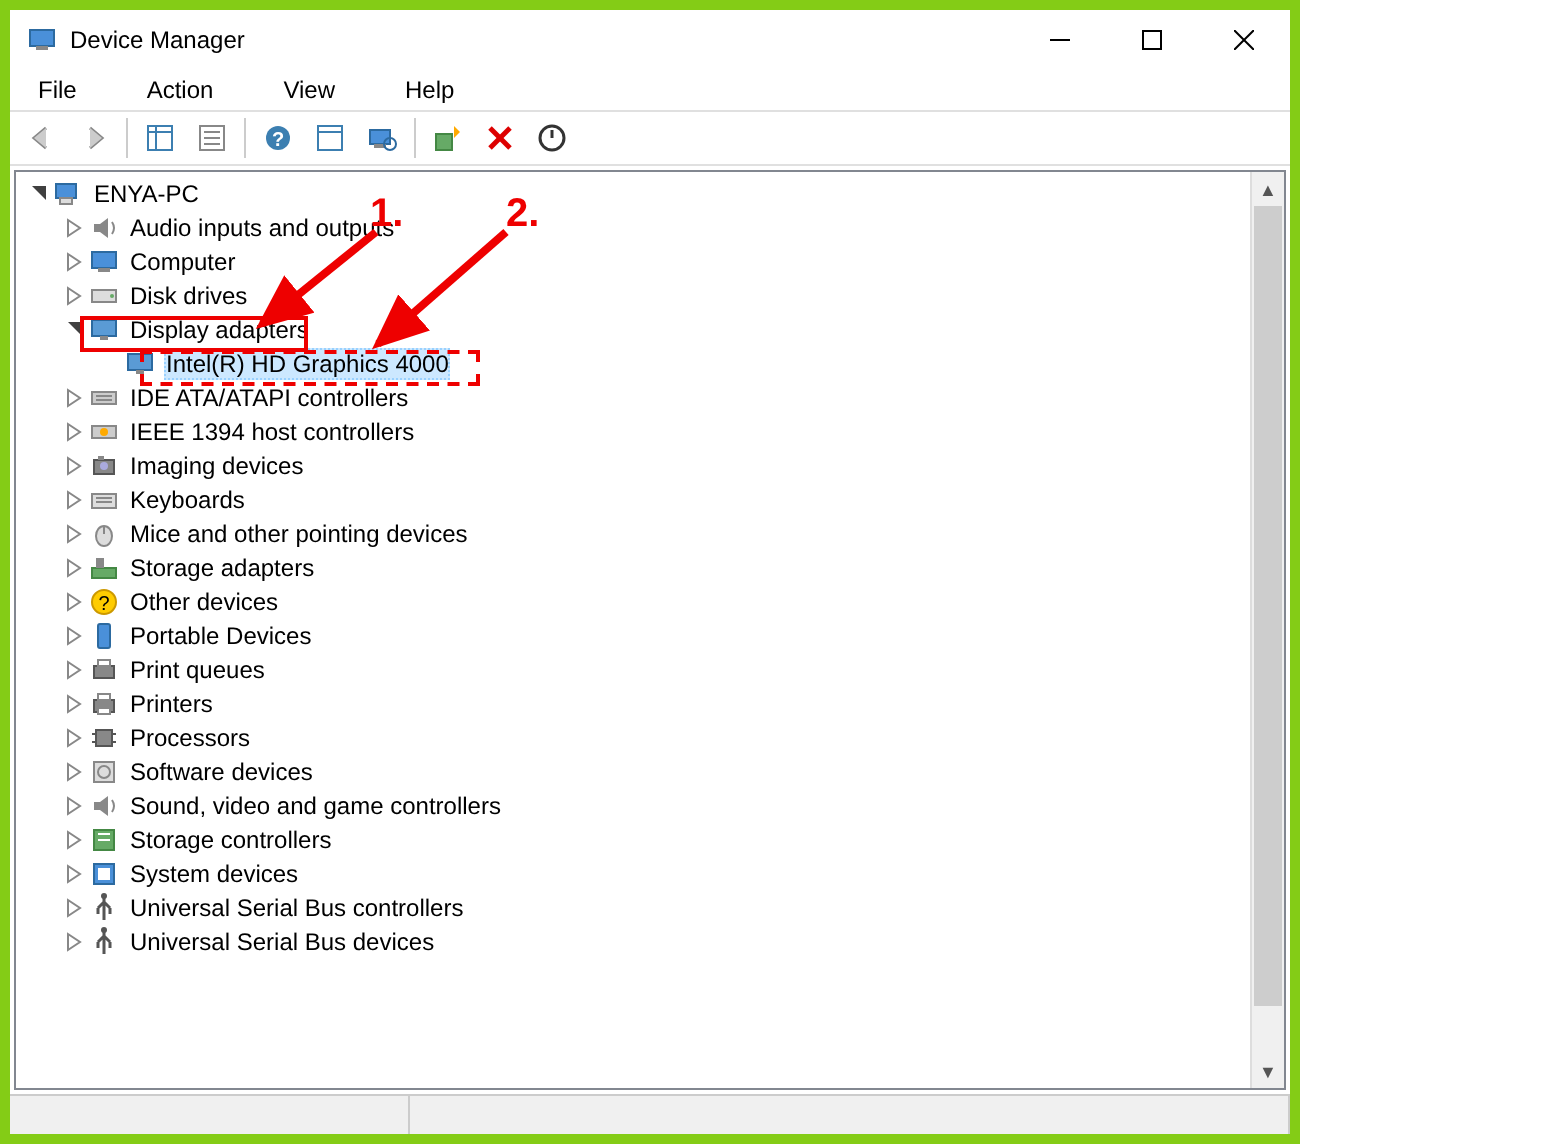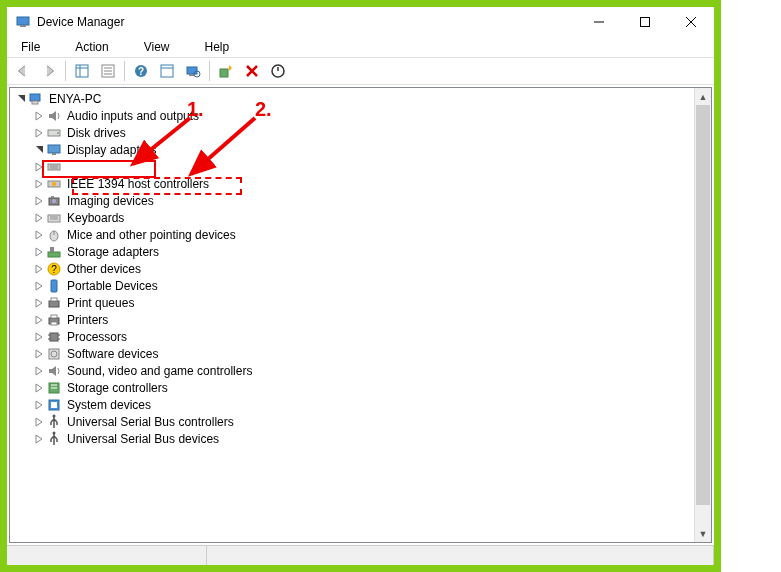--- a/index.html
+++ b/index.html
@@ -1,17 +1,17 @@
 <!DOCTYPE html>
 <html><head>
 <meta charset="utf-8">
 <style>
 * { box-sizing: border-box; margin: 0; padding: 0; }
 body { font-family: "Segoe UI", Tahoma, sans-serif; font-size: 12px; background: #fff; }
-.window { width: 721px; height: 572px; border: 7px solid #84cc16; display: flex; flex-direction: column; position: relative; }
+.window { width: 650px; height: 572px; border: 5px solid #84cc16; display: flex; flex-direction: column; position: relative; }
 .titlebar { height: 30px; display: flex; align-items: center; padding-left: 8px; background: #fff; }
 .titlebar .icon { width: 16px; height: 16px; margin-right: 6px; }
 .title { flex: 1; font-size: 12px; }
 .win-btns { display: flex; height: 100%; }
 .win-btn { width: 46px; display: flex; align-items: center; justify-content: center; font-size: 14px; cursor: default; }
 .menubar { height: 20px; display: flex; align-items: center; padding-left: 6px; gap: 19px; }
 .menu-item { padding: 1px 8px; font-size: 12px; cursor: default; }
 .toolbar { height: 28px; border-top: 1px solid #e0e0e0; border-bottom: 1px solid #e0e0e0; display: flex; align-items: center; padding-left: 4px; gap: 2px; }
 .tb-btn { width: 24px; height: 24px; display: flex; align-items: center; justify-content: center; border: 1px solid transparent; cursor: default; }
 .tb-sep { width: 1px; height: 20px; background: #ccc; margin: 0 2px; }
@@ -179,55 +179,82 @@
         </div>
         <div class="tree-row">
           <span class="indent" style="width: 22px;"></span>
           <span class="exp">
             <svg width="10" height="10">
               <path d="M2 1 L8 5 L2 9 Z" fill="none" stroke="#888"></path>
             </svg>
           </span>
           <span class="ticon">
             <svg width="16" height="16">
+              <rect x="2" y="3" width="12" height="8" fill="#4a90d9" stroke="#2c6aa0"></rect>
+              <rect x="5" y="11" width="6" height="2" fill="#888"></rect>
+            </svg>
+          </span>
+          <span class="tlabel">Computer</span>
+        </div>
+        <div class="tree-row">
+          <span class="indent" style="width: 22px;"></span>
+          <span class="exp">
+            <svg width="10" height="10">
+              <path d="M2 1 L8 5 L2 9 Z" fill="none" stroke="#888"></path>
+            </svg>
+          </span>
+          <span class="ticon">
+            <svg width="16" height="16">
               <rect x="2" y="5" width="12" height="6" fill="#ddd" stroke="#888"></rect>
               <circle cx="12" cy="8" r="1" fill="#6a6"></circle>
             </svg>
           </span>
           <span class="tlabel">Disk drives</span>
         </div>
         <div class="tree-row">
           <span class="indent" style="width: 22px;"></span>
           <span class="exp open">
             <svg width="10" height="10">
               <path d="M1 1 L8 1 L1 8 Z" fill="#404040" transform="rotate(90 5 5)"></path>
             </svg>
           </span>
           <span class="ticon">
             <svg width="16" height="16">
               <rect x="2" y="3" width="12" height="8" fill="#5a9bd5" stroke="#2c6aa0"></rect>
               <rect x="6" y="11" width="4" height="2" fill="#888"></rect>
             </svg>
           </span>
           <span class="tlabel">Display adapters</span>
+        </div>
+        <div class="tree-row">
+          <span class="indent" style="width: 40px;"></span>
+          <span class="exp"></span>
+          <span class="ticon">
+            <svg width="16" height="16">
+              <rect x="2" y="3" width="12" height="8" fill="#5a9bd5" stroke="#2c6aa0"></rect>
+              <rect x="6" y="11" width="4" height="2" fill="#888"></rect>
+            </svg>
+          </span>
+          <span class="tlabel selected">Intel(R) HD Graphics 4000</span>
         </div>
         <div class="tree-row">
           <span class="indent" style="width: 22px;"></span>
           <span class="exp">
             <svg width="10" height="10">
               <path d="M2 1 L8 5 L2 9 Z" fill="none" stroke="#888"></path>
             </svg>
           </span>
           <span class="ticon">
             <svg width="16" height="16">
               <rect x="2" y="5" width="12" height="6" fill="#ccc" stroke="#888"></rect>
               <line x1="4" y1="7" x2="12" y2="7" stroke="#888"></line>
               <line x1="4" y1="9" x2="12" y2="9" stroke="#888"></line>
             </svg>
           </span>
+          <span class="tlabel">IDE ATA/ATAPI controllers</span>
         </div>
         <div class="tree-row">
           <span class="indent" style="width: 22px;"></span>
           <span class="exp">
             <svg width="10" height="10">
               <path d="M2 1 L8 5 L2 9 Z" fill="none" stroke="#888"></path>
             </svg>
           </span>
           <span class="ticon">
             <svg width="16" height="16">

